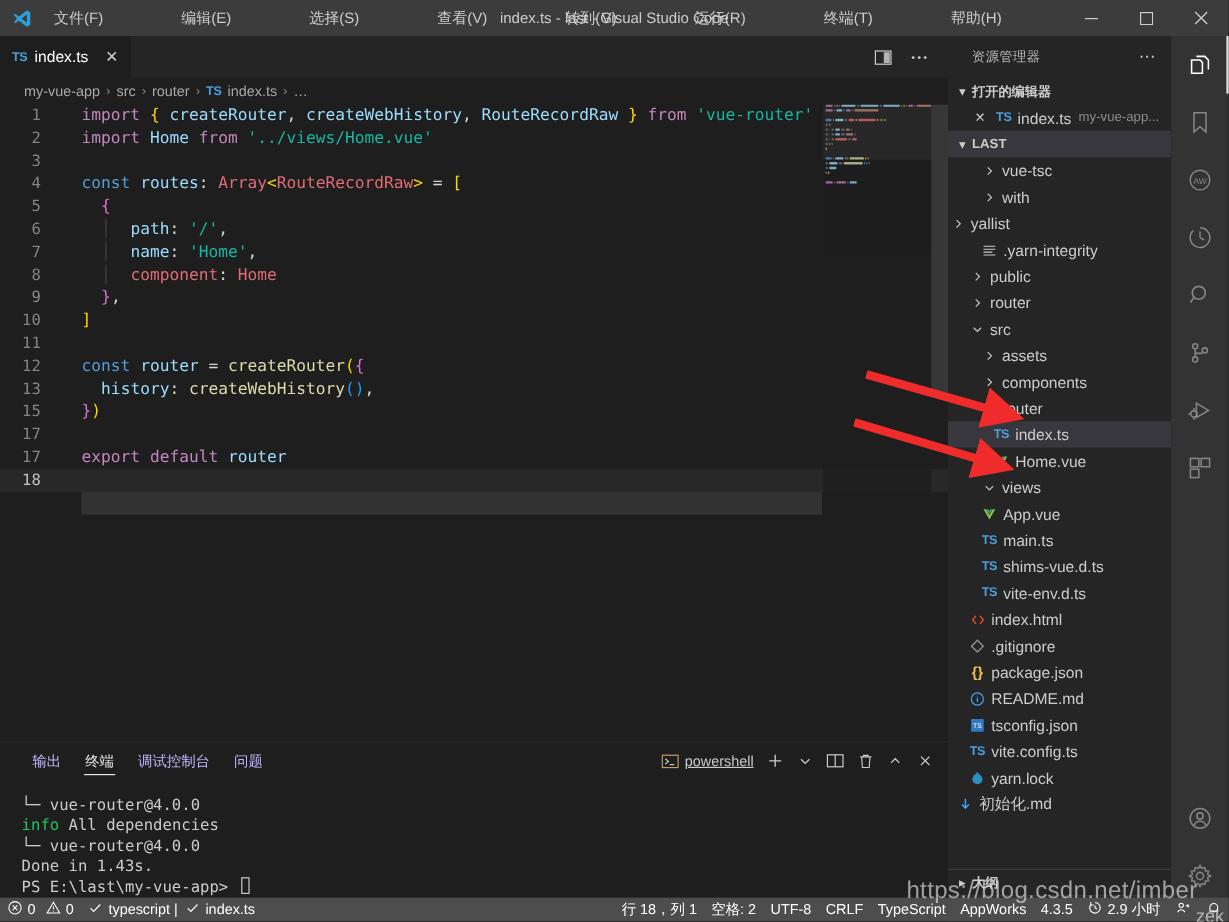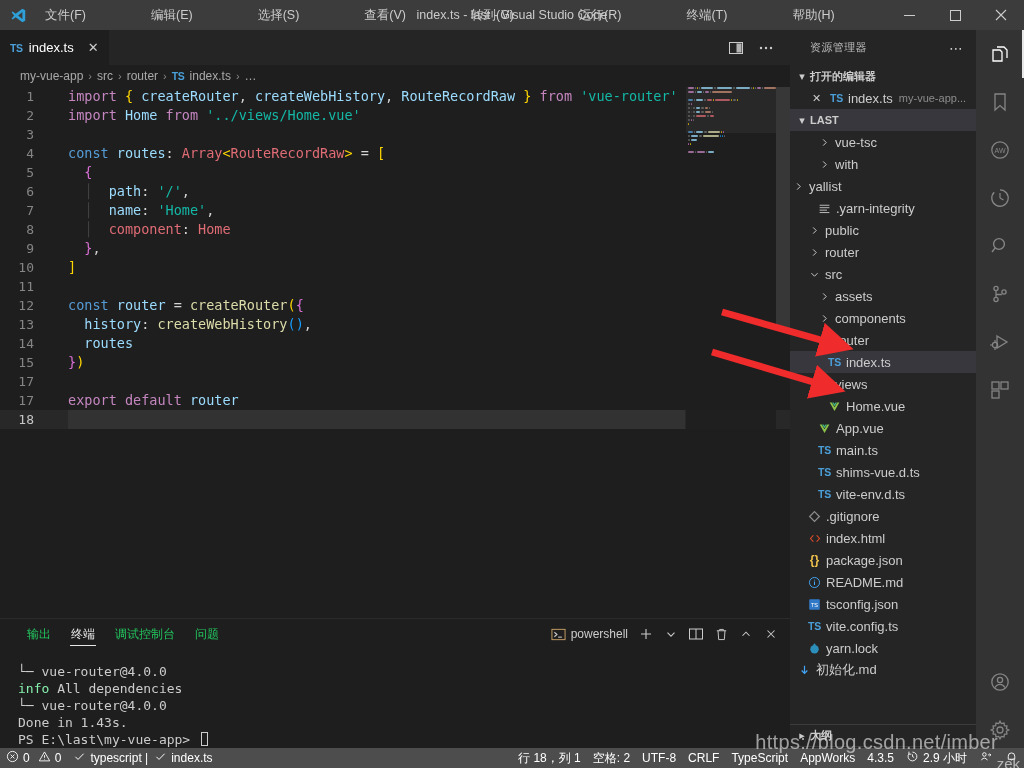--- a/index.html
+++ b/index.html
@@ -136,40 +136,40 @@
   }
   .v-thumb { position:absolute; top:0; left:0; width:14px; height: 242px; background:#424242; opacity:.7;}
 
   
   .panel {
     position: absolute; left: 0; bottom: 20px; width: 790px; height: 130px;
     background: #1e1e1e; border-top: 1px solid #2b2b2b;
   }
   .panel-tabs { height: 30px; display: flex; align-items: center; padding-left: 18px; gap: 2px; }
   .ptab {
-    font-size: 12px; color: #22c55e; padding: 0 9px; height: 30px; line-height: 30px;
+    font-size: 12px; color: #c4b5fd; padding: 0 9px; height: 30px; line-height: 30px;
     position: relative; cursor: pointer;
   }
   .ptab.active { color: #e7e7e7; }
   .ptab.active::after {
     content:''; position:absolute; left:8px; right:8px; bottom:3px; height:1px; background:#e7e7e7;
   }
   .panel-actions {
     position: absolute; right: 8px; top: 0; height: 30px; display:flex; align-items:center; gap:3px;
   }
   .term-sel {
-    display:flex; align-items:center; gap:5px; font-size:12px; color:#cccccc; padding: 0 4px;
+    display:flex; align-items:center; gap:5px; font-size:12px; color:#cccccc; padding: 0 4px; text-decoration: underline;
   }
   .pa-btn { width:22px; height:22px; display:flex; align-items:center; justify-content:center; color:#cccccc;}
   .term-body {
     padding: 2px 0 0 18px;
     font-family: "DejaVu Sans Mono", "Liberation Mono", monospace;
     font-size: 13px; line-height: 17px; color: #cccccc; margin-top: 12px;
   }
-  .t-info { color: #86efac; }
+  .t-info { color: #22c55e; }
   .cursor-blk {
     display:inline-block; width:7px; height:14px; border:1px solid #cccccc; vertical-align:-2px;
     margin-left:3px;
   }
 
   
   .statusbar {
     position: absolute; left: 0; bottom: 0; width: 1024px; height: 20px;
     background: #68217a00; display: flex; align-items: center;
     font-size: 12px; color: #ffffff; background-color: #4d4d4d;
@@ -276,21 +276,20 @@
           <div class="cline"><span class="gut">4</span><span class="ctext"><span class="kw2">const</span><span class="pun"> </span><span class="id">routes</span><span class="pun">: </span><span class="cls">Array</span><span class="br1">&lt;</span><span class="cls">RouteRecordRaw</span><span class="br1">&gt;</span><span class="pun"> = </span><span class="br1">[</span></span></div>
           <div class="cline"><span class="gut">5</span><span class="ctext"><span class="pun">  </span><span class="br2">{</span></span></div>
           <div class="cline"><span class="gut">6</span><span class="ctext"><span class="pun">  </span><span class="indent-guide">│</span><span class="pun">  </span><span class="id">path</span><span class="pun">: </span><span class="str">'/'</span><span class="pun">,</span></span></div>
           <div class="cline"><span class="gut">7</span><span class="ctext"><span class="pun">  </span><span class="indent-guide">│</span><span class="pun">  </span><span class="id">name</span><span class="pun">: </span><span class="str">'Home'</span><span class="pun">,</span></span></div>
           <div class="cline"><span class="gut">8</span><span class="ctext"><span class="pun">  </span><span class="indent-guide">│</span><span class="pun">  </span><span class="cls">component</span><span class="pun">: </span><span class="cls">Home</span></span></div>
           <div class="cline"><span class="gut">9</span><span class="ctext"><span class="pun">  </span><span class="br2">}</span><span class="pun">,</span></span></div>
           <div class="cline"><span class="gut">10</span><span class="ctext"><span class="br1">]</span></span></div>
           <div class="cline"><span class="gut">11</span><span class="ctext"></span></div>
           <div class="cline"><span class="gut">12</span><span class="ctext"><span class="kw2">const</span><span class="pun"> </span><span class="id">router</span><span class="pun"> = </span><span class="fn">createRouter</span><span class="br1">(</span><span class="br2">{</span></span></div>
           <div class="cline"><span class="gut">13</span><span class="ctext"><span class="pun">  </span><span class="id">history</span><span class="pun">: </span><span class="fn">createWebHistory</span><span class="br3">(</span><span class="br3">)</span><span class="pun">,</span></span></div>
-          <div class="cline"><span class="gut">14</span><span class="ctext"><span class="pun">  </span><span class="id">routes</span></span></div>
           <div class="cline"><span class="gut">15</span><span class="ctext"><span class="br2">}</span><span class="br1">)</span></span></div>
           <div class="cline"><span class="gut">17</span><span class="ctext"></span></div>
           <div class="cline"><span class="gut">17</span><span class="ctext"><span class="kw">export</span><span class="pun"> </span><span class="kw">default</span><span class="pun"> </span><span class="id">router</span></span></div>
           <div class="cline cur"><span class="gut">18</span><span class="ctext"></span></div>
           <div class="cur-hl" style="top: 323px;"></div>
         </div>
       <div class="minimap" id="minimap">
         <div class="mm-slider"></div>
       <div class="mm-line">
             <div class="mm-b" style="width: 6.3px; background: rgb(197, 134, 192); opacity: 0.8;"></div>
@@ -571,38 +570,38 @@
             </svg>
           </span>
           <span class="lbl">router</span>
         </div>
         <div class="row selected" style="padding-left: 36px;">
           <span class="ficon">
             <span class="ts-badge">TS</span>
           </span>
           <span class="lbl">index.ts</span>
         </div>
-        <div class="row" style="padding-left: 26px;">
-          <span class="tw">
-            <svg width="11" height="11" viewBox="0 0 16 16">
-              <path d="M3.5 6 L8 10.5 L12.5 6" fill="none" stroke="#cccccc" stroke-width="1.4"></path>
-            </svg>
-          </span>
-          <span class="lbl">views</span>
-        </div>
         <div class="row" style="padding-left: 36px;">
           <span class="ficon">
             <svg width="13" height="13" viewBox="0 0 16 16">
               <path d="M2 3 L8 13.5 L14 3 H11.4 L8 8.8 L4.6 3 Z" fill="#8dc149"></path>
               <path d="M5 3 L8 7.6 L11 3 H9.2 L8 5 L6.8 3 Z" fill="#41b883"></path>
             </svg>
           </span>
           <span class="lbl">Home.vue</span>
         </div>
         <div class="row" style="padding-left: 26px;">
+          <span class="tw">
+            <svg width="11" height="11" viewBox="0 0 16 16">
+              <path d="M3.5 6 L8 10.5 L12.5 6" fill="none" stroke="#cccccc" stroke-width="1.4"></path>
+            </svg>
+          </span>
+          <span class="lbl">views</span>
+        </div>
+        <div class="row" style="padding-left: 26px;">
           <span class="ficon">
             <svg width="13" height="13" viewBox="0 0 16 16">
               <path d="M2 3 L8 13.5 L14 3 H11.4 L8 8.8 L4.6 3 Z" fill="#8dc149"></path>
               <path d="M5 3 L8 7.6 L11 3 H9.2 L8 5 L6.8 3 Z" fill="#41b883"></path>
             </svg>
           </span>
           <span class="lbl">App.vue</span>
         </div>
         <div class="row" style="padding-left: 26px;">
           <span class="ficon">
@@ -617,33 +616,33 @@
           <span class="lbl">shims-vue.d.ts</span>
         </div>
         <div class="row" style="padding-left: 26px;">
           <span class="ficon">
             <span class="ts-badge">TS</span>
           </span>
           <span class="lbl">vite-env.d.ts</span>
         </div>
         <div class="row" style="padding-left: 16px;">
           <span class="ficon">
+            <svg width="14" height="13" viewBox="0 0 16 16">
+              <path d="M6 4 L2.5 8 L6 12 M10 4 L13.5 8 L10 12" fill="none" stroke="#e44d26" stroke-width="1.4"></path>
+            </svg>
+          </span>
+          <span class="lbl">index.html</span>
+        </div>
+        <div class="row" style="padding-left: 16px;">
+          <span class="ficon">
             <svg width="13" height="13" viewBox="0 0 16 16">
               <path d="M8 2 L14 8 L8 14 L2 8 Z" fill="none" stroke="#8f8f8f" stroke-width="1.5"></path>
             </svg>
           </span>
           <span class="lbl">.gitignore</span>
-        </div>
-        <div class="row" style="padding-left: 16px;">
-          <span class="ficon">
-            <svg width="14" height="13" viewBox="0 0 16 16">
-              <path d="M6 4 L2.5 8 L6 12 M10 4 L13.5 8 L10 12" fill="none" stroke="#e44d26" stroke-width="1.4"></path>
-            </svg>
-          </span>
-          <span class="lbl">index.html</span>
         </div>
         <div class="row" style="padding-left: 16px;">
           <span class="ficon">
             <span style="color:#f0c14b;font-size:12px;font-weight:bold">{}</span>
           </span>
           <span class="lbl">package.json</span>
         </div>
         <div class="row" style="padding-left: 16px;">
           <span class="ficon">
             <svg width="13" height="13" viewBox="0 0 16 16">

